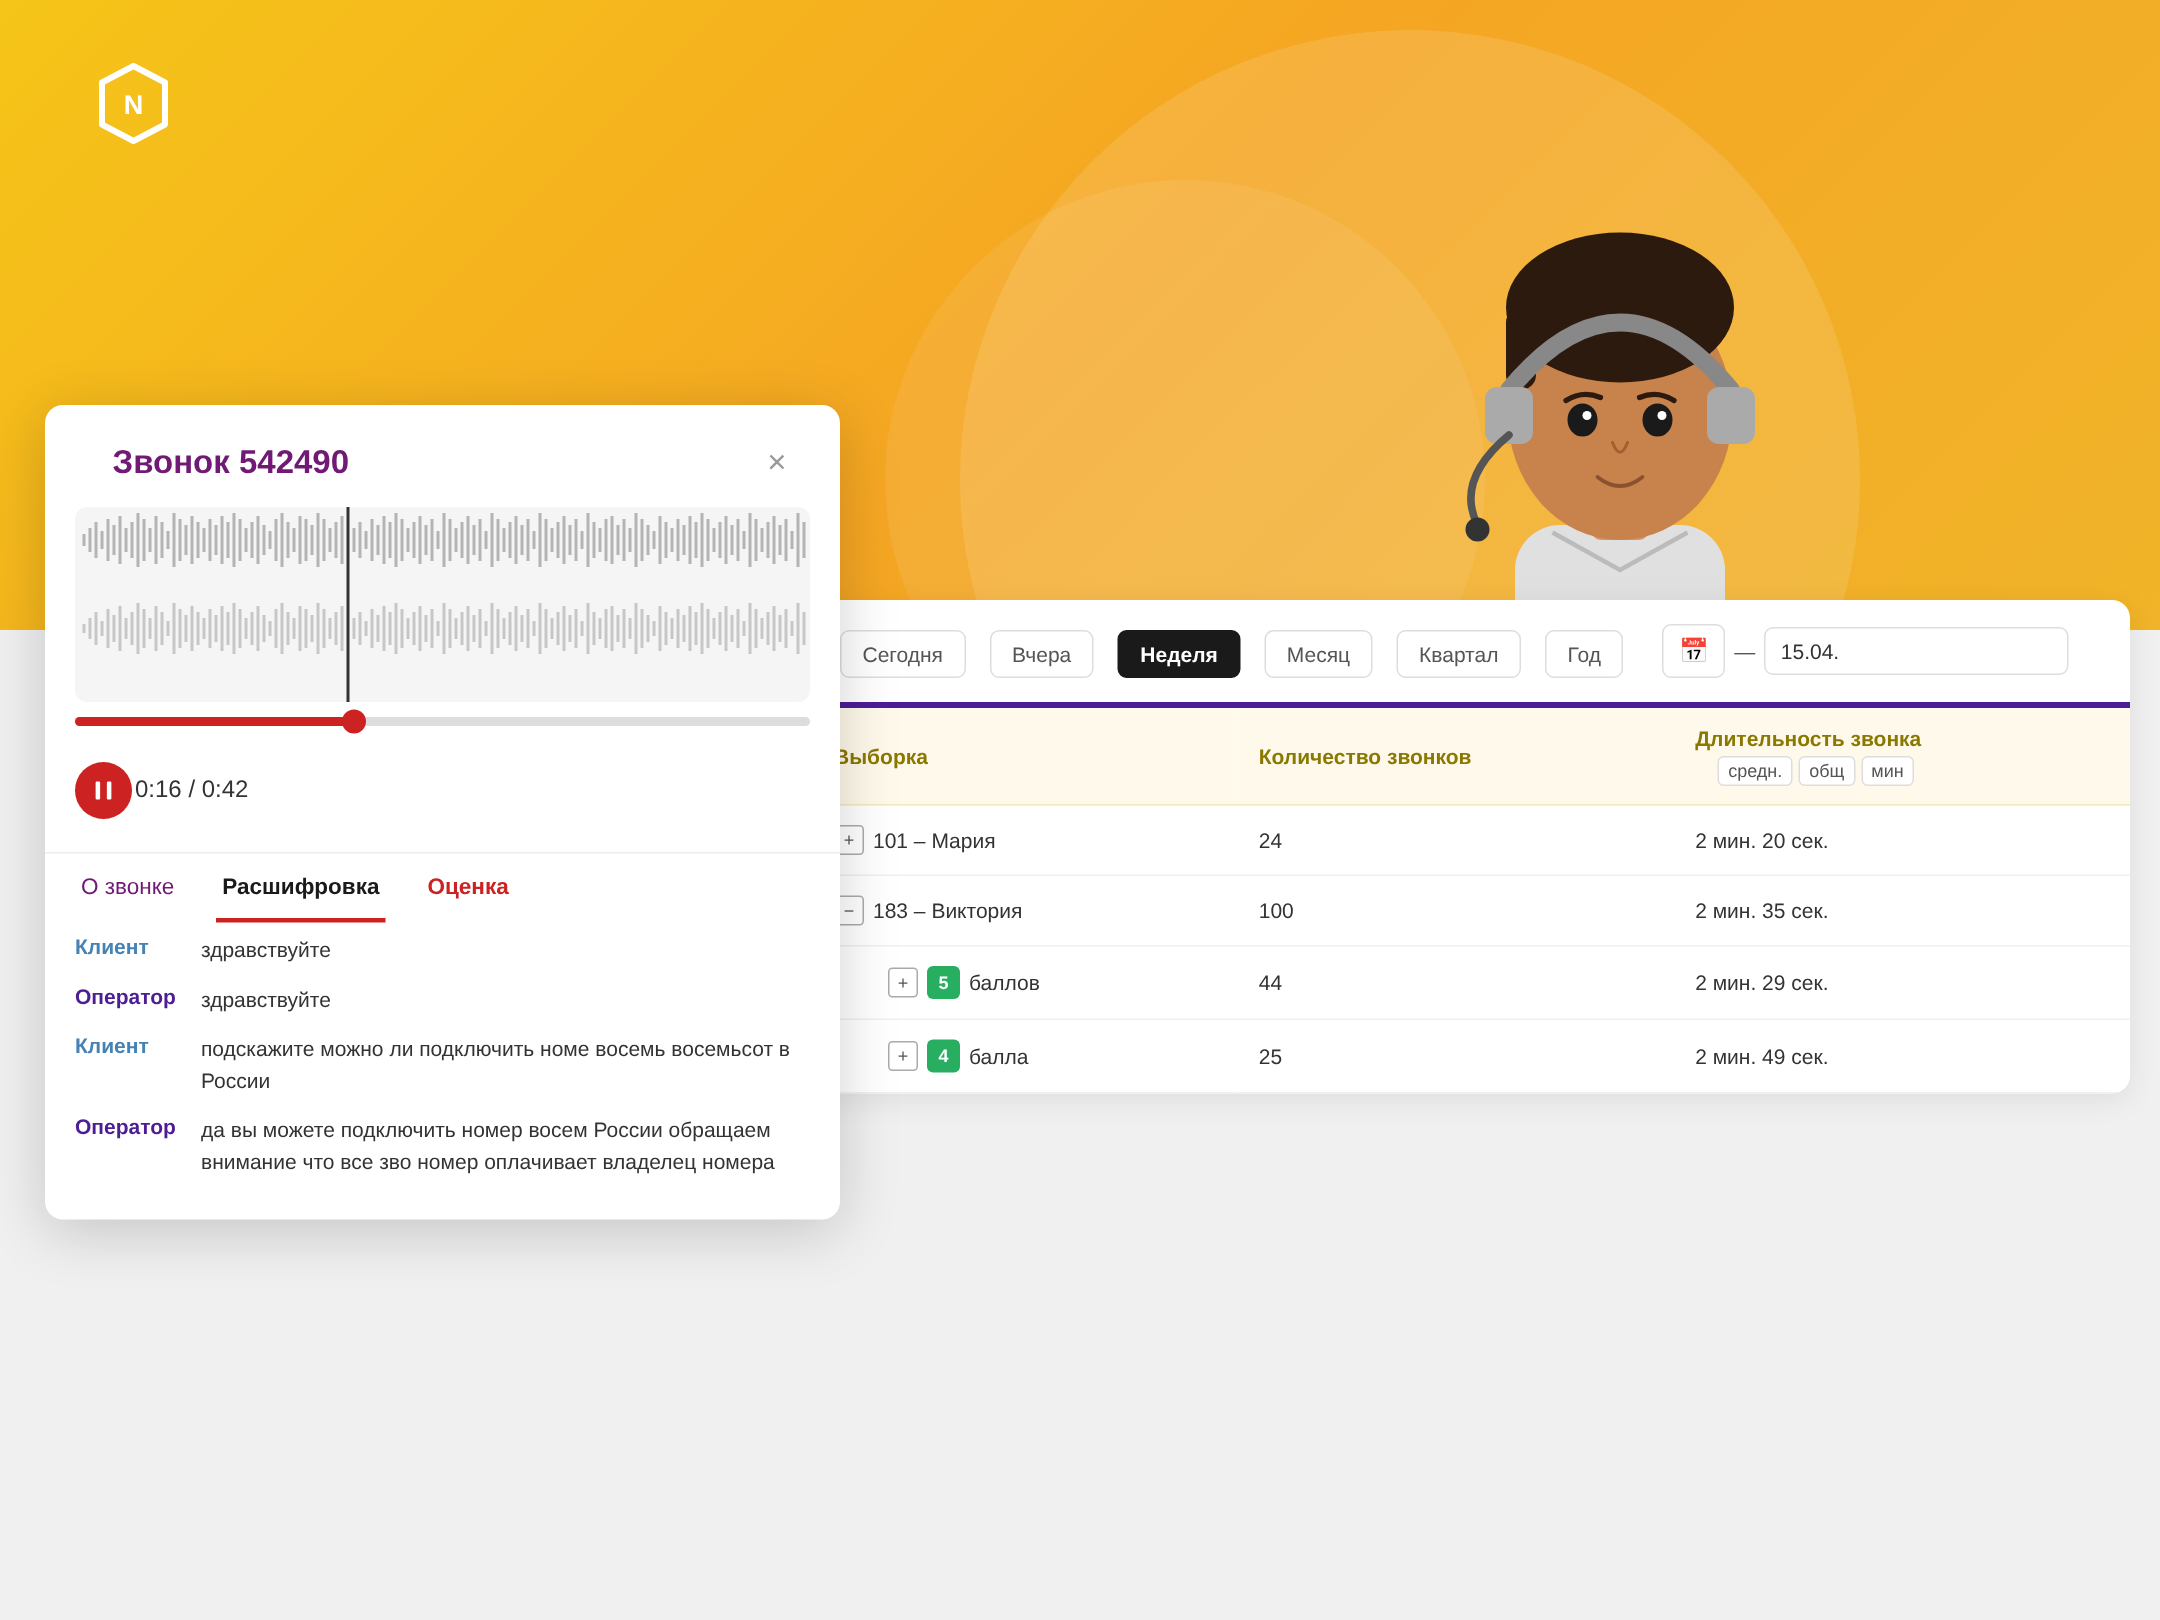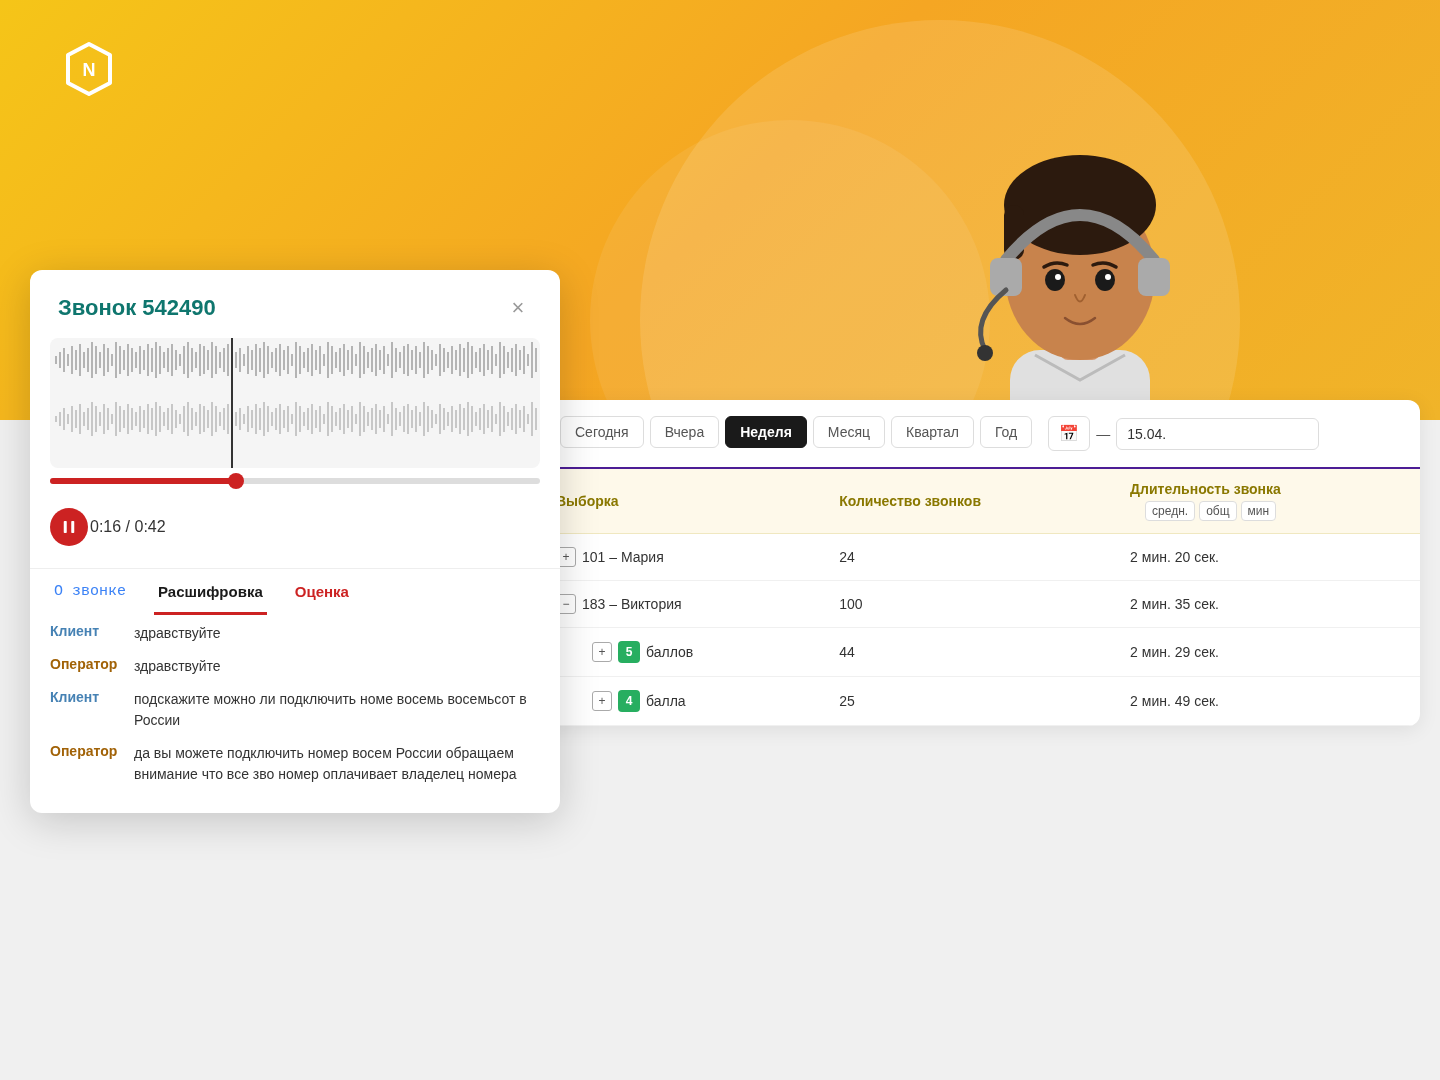--- a/index.html
+++ b/index.html
@@ -90,21 +90,22 @@
     .call-dialog-header {
       padding: 24px 28px 16px;
       display: flex;
       align-items: center;
       justify-content: space-between;
       border-bottom: none;
     }
     .call-title {
       font-size: 22px;
       font-weight: 700;
-      color: #0f766e;
+      color: #701a75;
+      margin-left: 17px;
     }
     .close-btn {
       width: 28px; height: 28px;
       display: flex; align-items: center; justify-content: center;
       cursor: pointer;
       color: #999;
       font-size: 22px;
       border: none;
       background: none;
     }
@@ -187,38 +188,38 @@
       cursor: pointer;
       border-bottom: 3px solid transparent;
       color: #333;
     }
     .tab-item.active {
       border-bottom-color: #cc2222;
       font-weight: 700;
       color: #1a1a1a;
     }
     .tab-item.red-text { color: #cc2222; font-weight: 700; }
-    .tab-item.blue-text { color: #3b82f6; font-family: Liberation Mono, monospace; }
+    .tab-item.blue-text { color: #701a75; }
 
     
     .transcript-area {
       padding: 8px 20px 16px;
       max-height: 260px;
       overflow-y: auto;
     }
     .transcript-row {
       display: flex;
       gap: 12px;
       margin-bottom: 12px;
     }
     .speaker-label {
       font-weight: 700;
       font-size: 14px;
       min-width: 72px;
-      color: #a16207;
+      color: #4c1d95;
     }
     .speaker-label.client { color: #4682b4; }
     .transcript-text {
       font-size: 14px;
       color: #333;
       line-height: 1.5;
     }
 
     
     .right-panel {
@@ -229,24 +230,24 @@
       background: white;
       border-radius: 12px;
       box-shadow: 0 4px 20px rgba(0,0,0,0.08);
       z-index: 15;
       overflow: hidden;
     }
 
     
     .date-filter-bar {
       display: flex;
-      align-items: flex-start;
+      align-items: flex-end;
       padding: 16px 20px;
-      gap: 6px;
-      border-bottom: 2px solid #4c1d95;
+      gap: 16px;
+      border-bottom: 4px solid #4c1d95;
       flex-wrap: wrap;
     }
     .filter-btn {
       padding: 7px 14px;
       border-radius: 6px;
       border: 1px solid #ddd;
       background: white;
       font-size: 14px;
       cursor: pointer;
       color: #555;

